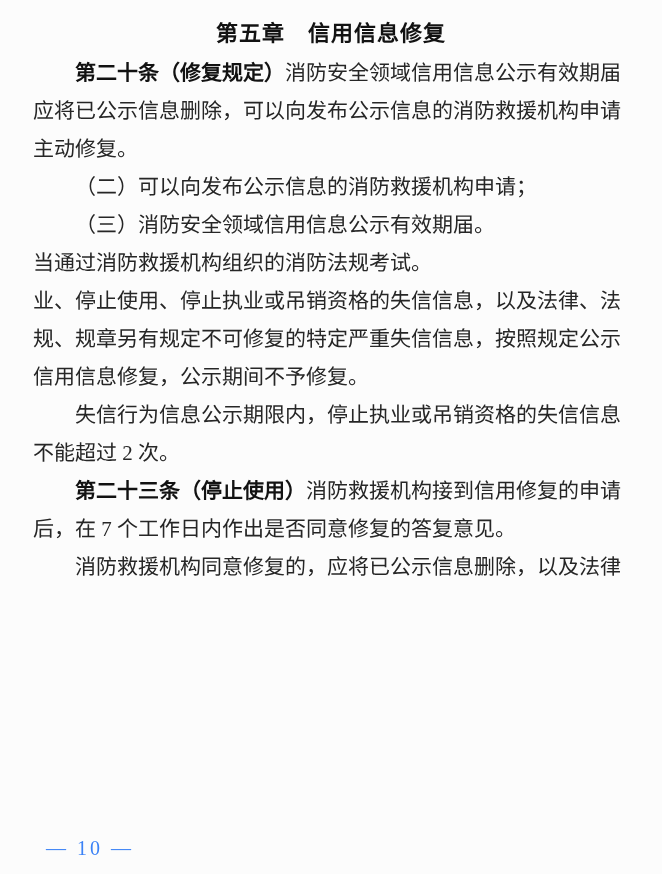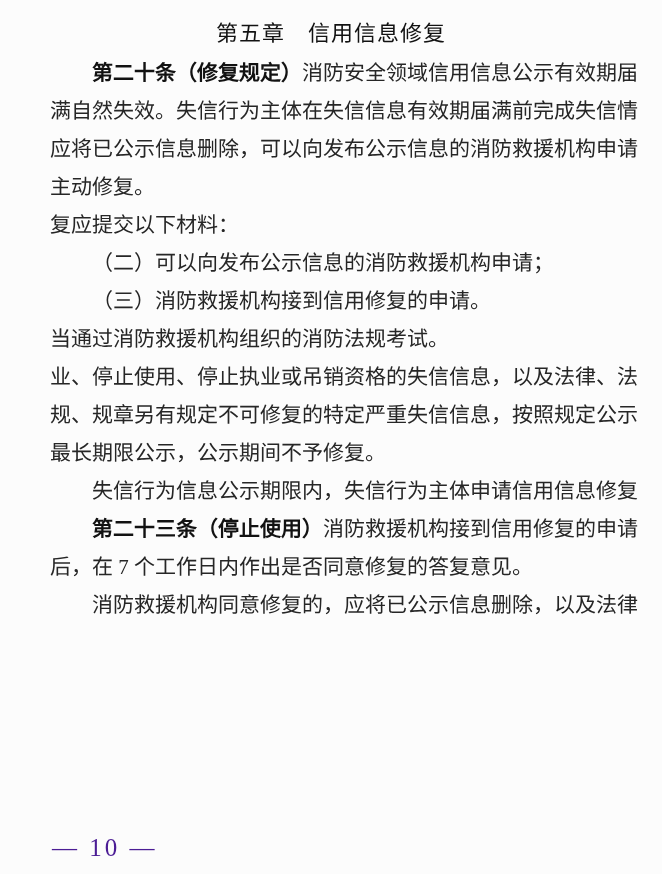--- a/index.html
+++ b/index.html
@@ -17,80 +17,78 @@
   }
   .content {
     position: absolute;
     left: 33px;
     top: 14px;
     width: 596px;
   }
   .chapter-title {
     margin: 0;
     font-family: "Liberation Sans", "DejaVu Sans", sans-serif;
-    font-weight: normal;
+    font-weight: bold;
     font-size: 22px;
     line-height: 40px;
     text-align: center;
     color: #121212;
     letter-spacing: 1px;
     white-space: nowrap;
   }
   .line {
     font-size: 21px;
     line-height: 38px;
     color: #262626;
     white-space: nowrap;
     height: 38px;
-    margin-left: 17px;
   }
   .line.indent {
     text-indent: 42px;
   }
   .line .art-head {
     font-family: "Liberation Sans", "DejaVu Sans", sans-serif;
     font-weight: bold;
     color: #121212;
   }
   .footer {
     position: absolute;
-    left: 52px;
+    left: 46px;
     top: 836px;
-    font-size: 25px;
+    font-size: 20px;
     line-height: 24px;
-    color: #4c1d95;
+    color: #3b82f6;
     letter-spacing: 3px;
     font-family: "Liberation Serif", "DejaVu Serif", serif;
   }
 </style>
 </head>
 <body>
 
 <div class="page">
   <div class="content">
 
     <h1 class="chapter-title">第五章　信用信息修复</h1>
 
     <div class="line indent"><span class="art-head">第二十条（修复规定）</span><span>消防安全领域信用信息公示有效期届</span></div>
-    <div class="line"><span>满自然失效。失信行为主体在失信信息有效期届满前完成失信情</span></div>
     <div class="line"><span>应将已公示信息删除，可以向发布公示信息的消防救援机构申请</span></div>
     <div class="line"><span>主动修复。</span></div>
 
-    <div class="line"><span>复应提交以下材料：</span></div>
 
     <div class="line indent"><span>（二）可以向发布公示信息的消防救援机构申请；</span></div>
-    <div class="line indent"><span>（三）消防救援机构接到信用修复的申请。</span></div>
+    <div class="line indent"><span>（三）消防安全领域信用信息公示有效期届。</span></div>
 
     <div class="line"><span>当通过消防救援机构组织的消防法规考试。</span></div>
 
     <div class="line"><span>业、停止使用、停止执业或吊销资格的失信信息，以及法律、法</span></div>
     <div class="line"><span>规、规章另有规定不可修复的特定严重失信信息，按照规定公示</span></div>
-    <div class="line"><span>最长期限公示，公示期间不予修复。</span></div>
+    <div class="line"><span>信用信息修复，公示期间不予修复。</span></div>
 
-    <div class="line indent"><span>失信行为信息公示期限内，失信行为主体申请信用信息修复</span></div>
+    <div class="line indent"><span>失信行为信息公示期限内，停止执业或吊销资格的失信信息</span></div>
+    <div class="line"><span>不能超过 2 次。</span></div>
 
     <div class="line indent"><span class="art-head">第二十三条（停止使用）</span><span>消防救援机构接到信用修复的申请</span></div>
     <div class="line"><span>后，在 7 个工作日内作出是否同意修复的答复意见。</span></div>
 
     <div class="line indent"><span>消防救援机构同意修复的，应将已公示信息删除，以及法律</span></div>
 
   </div>
 
   <div class="footer">— 10 —</div>
 </div>

